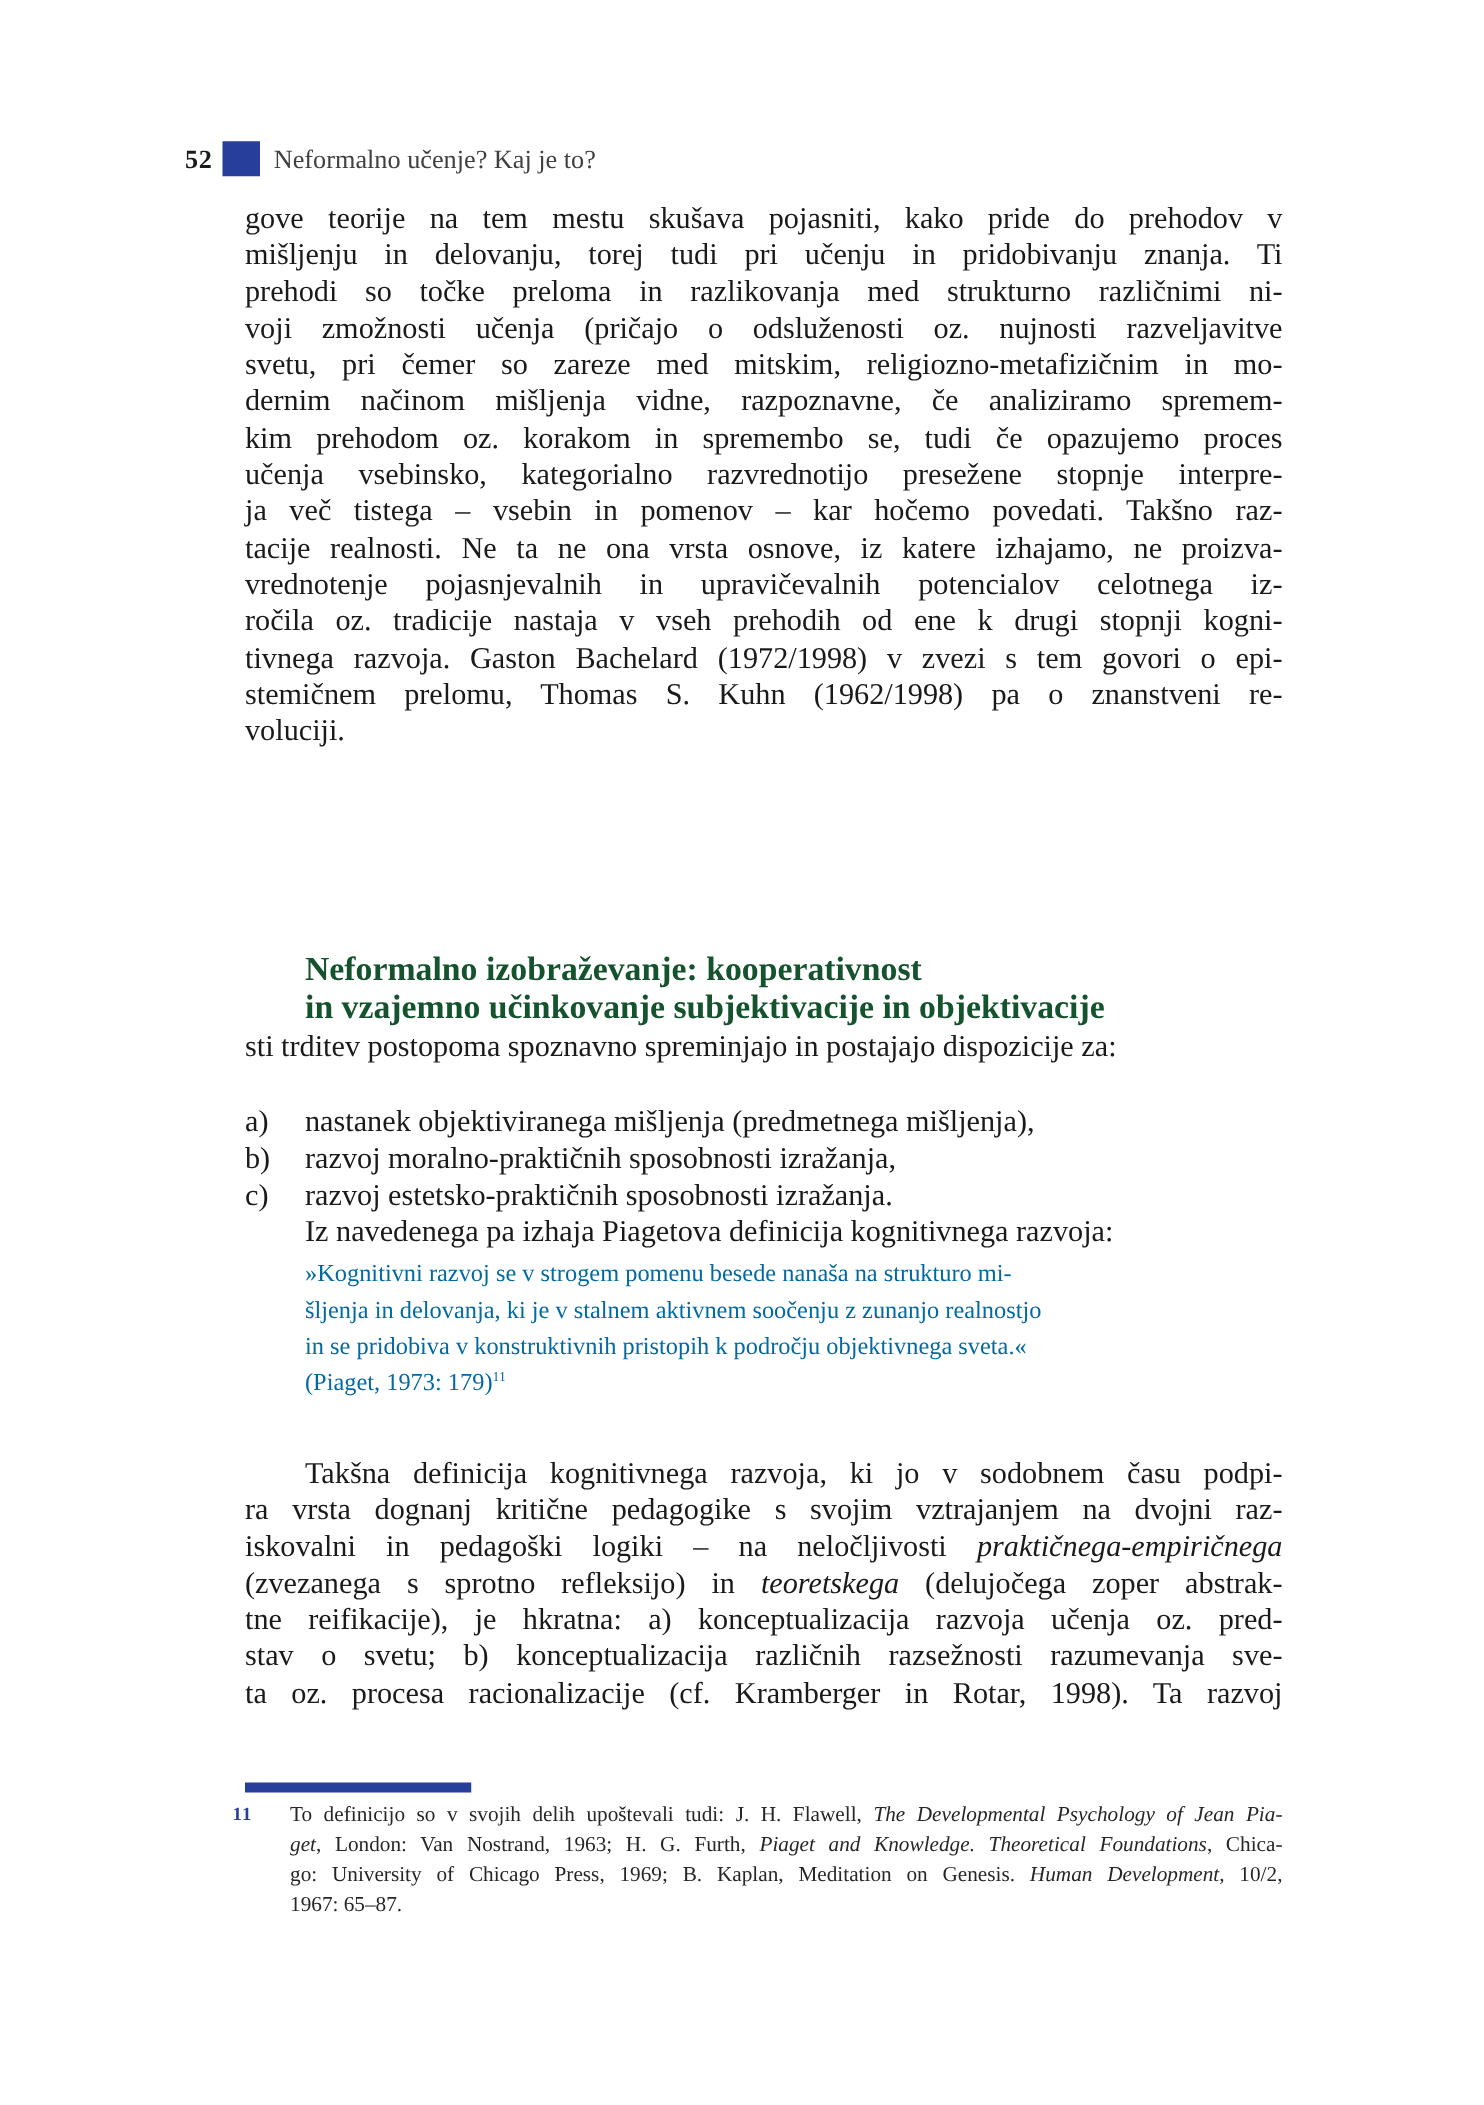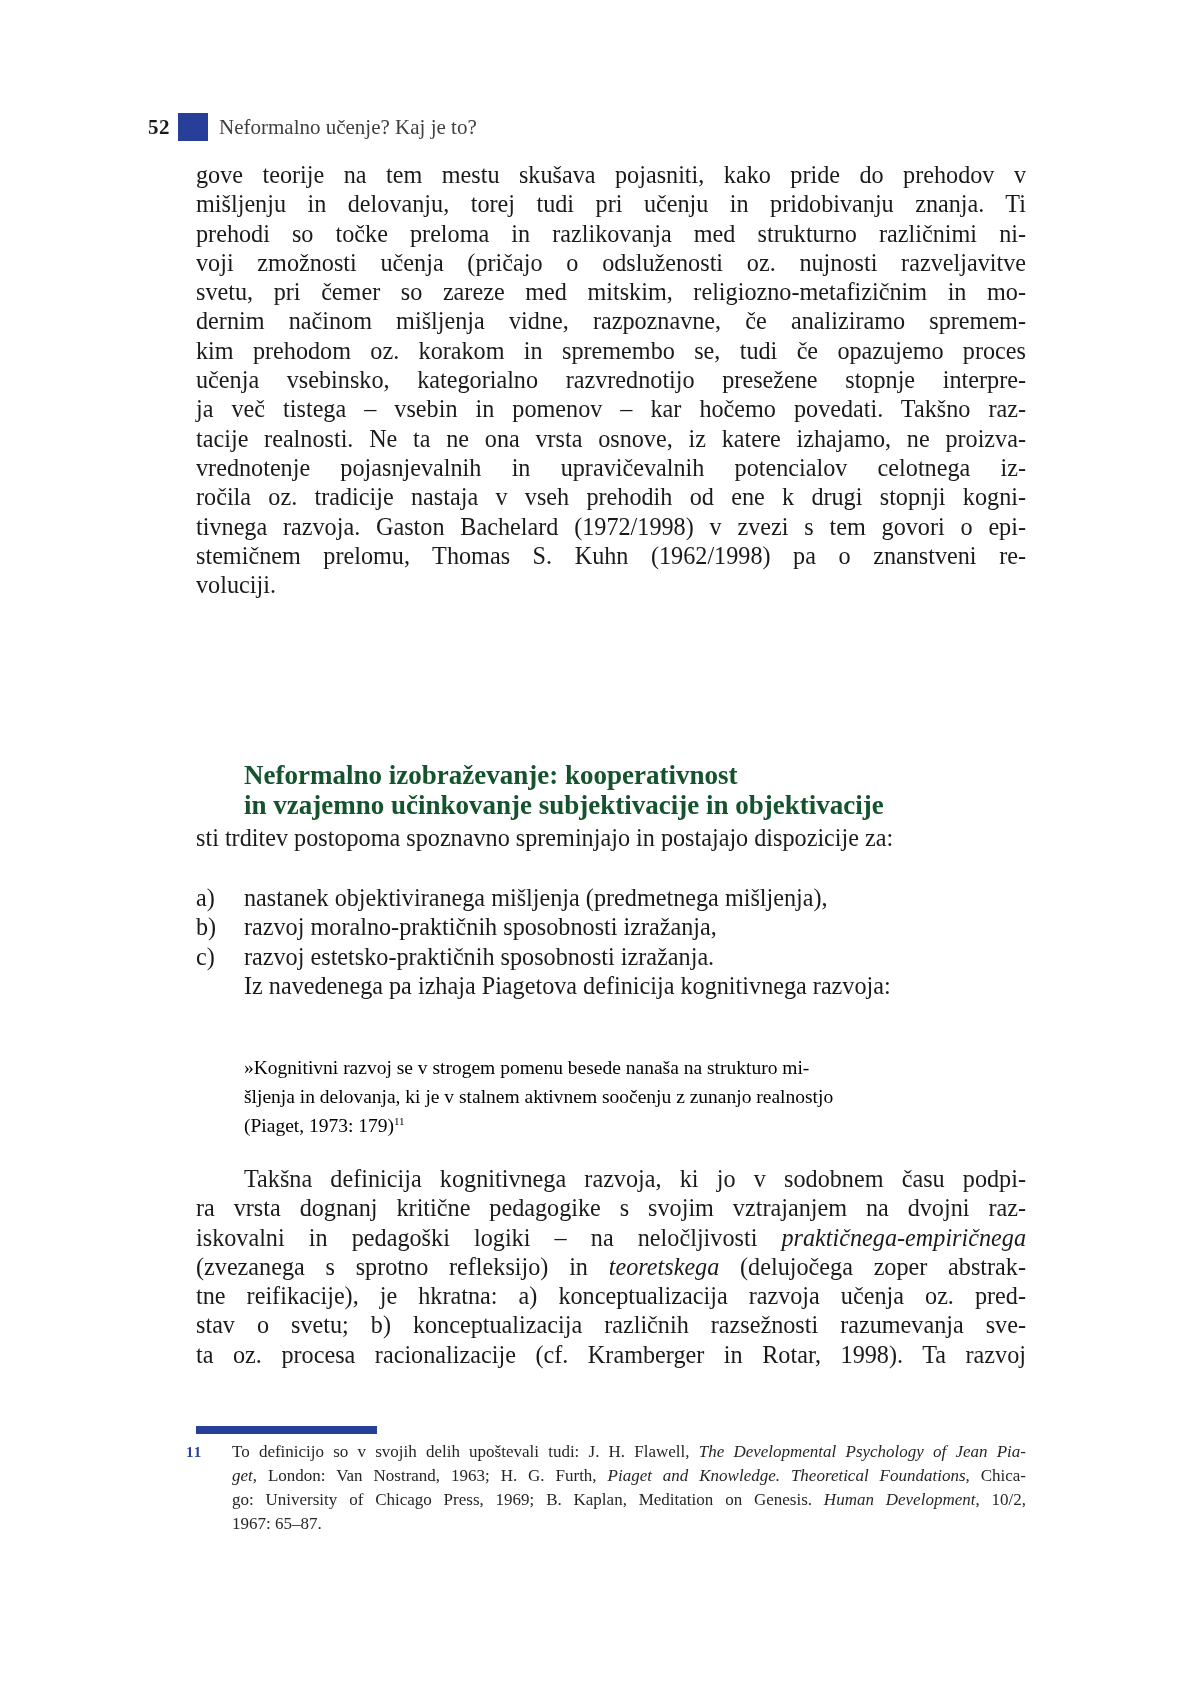--- a/index.html
+++ b/index.html
@@ -34,21 +34,21 @@
     .indent-line { padding-left: 48px; }
 
     .list { position: absolute; left: 196px; top: 883px; font-size: 24.2px; line-height: 29.3px; }
     .list-item { display: flex; white-space: nowrap; }
     .list-marker { width: 48px; }
 
     .intro-line { position: absolute; left: 244px; top: 971px; font-size: 24.2px; line-height: 29.3px; white-space: nowrap; }
 
     .quote {
       position: absolute; left: 244px; top: 1005px; width: 720px;
-      font-size: 19.5px; line-height: 29px; color: #000000; margin-top: 48px;
+      font-size: 19.5px; line-height: 29px; color: #0369a1;
     }
     .quote .qline { display: block; white-space: nowrap; }
     .quote sup { font-size: 11px; vertical-align: super; line-height: 0; }
 
     #para3 { top: 1164px; }
     .body-text i { font-style: italic; }
 
     .footnote-rule {
       position: absolute; left: 196px; top: 1426px; width: 181px; height: 8px; background: #283f9a;
     }
@@ -112,20 +112,21 @@
     <span class="list-marker">c)</span>
     <span>razvoj estetsko-praktičnih sposobnosti izražanja.</span>
   </div>
 </div>
 
 <div class="intro-line">Iz navedenega pa izhaja Piagetova definicija kognitivnega razvoja:</div>
 
 <div class="quote">
   <span class="qline">»Kognitivni razvoj se v strogem pomenu besede nanaša na strukturo mi-</span>
   <span class="qline">šljenja in delovanja, ki je v stalnem aktivnem soočenju z zunanjo realnostjo</span>
+  <span class="qline">in se pridobiva v konstruktivnih pristopih k področju objektivnega sveta.«</span>
   <span class="qline"><span>(Piaget, 1973: 179)</span><sup>11</sup></span>
 </div>
 
 <div class="body-text" id="para3">
   <span class="line indent-line">Takšna definicija kognitivnega razvoja, ki jo v sodobnem času podpi-</span>
   <span class="line">ra vrsta dognanj kritične pedagogike s svojim vztrajanjem na dvojni raz-</span>
   <span class="line"><span>iskovalni in pedagoški logiki – na neločljivosti </span><i>praktičnega-empiričnega</i></span>
   <span class="line"><span>(zvezanega s sprotno refleksijo) in </span><i>teoretskega</i><span> (delujočega zoper abstrak-</span></span>
   <span class="line">tne reifikacije), je hkratna: a) konceptualizacija razvoja učenja oz. pred-</span>
   <span class="line">stav o svetu; b) konceptualizacija različnih razsežnosti razumevanja sve-</span>

